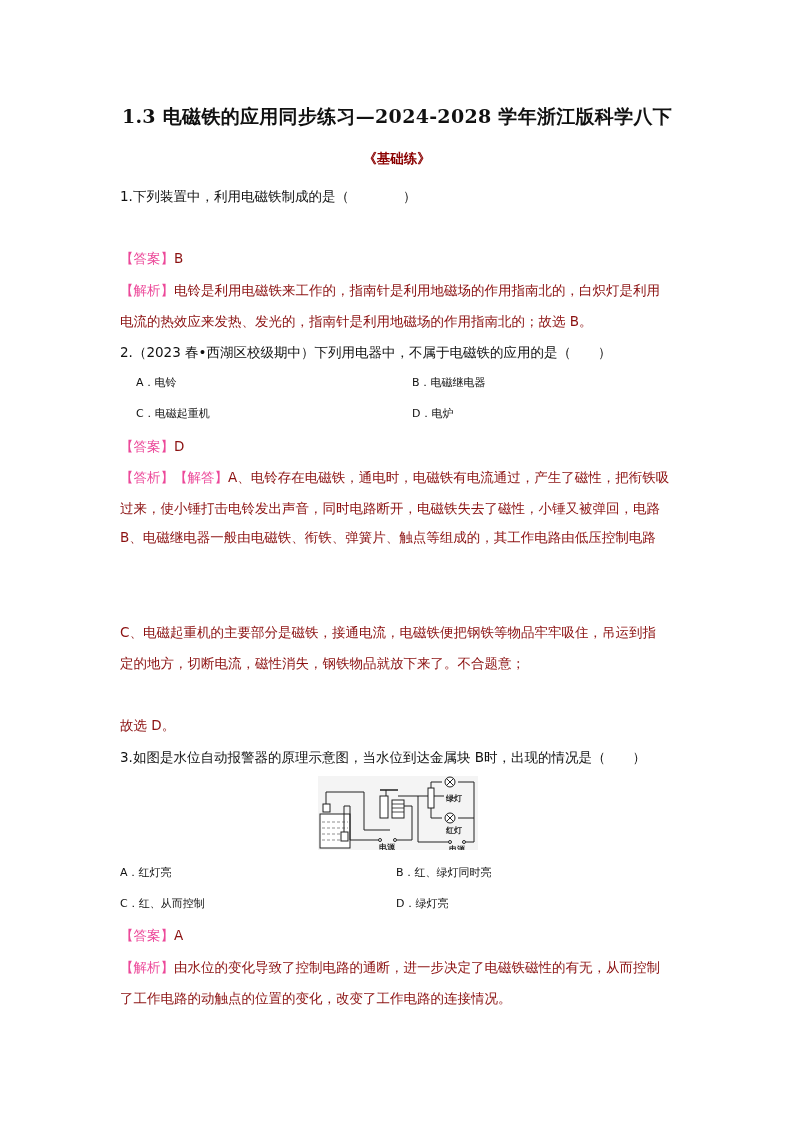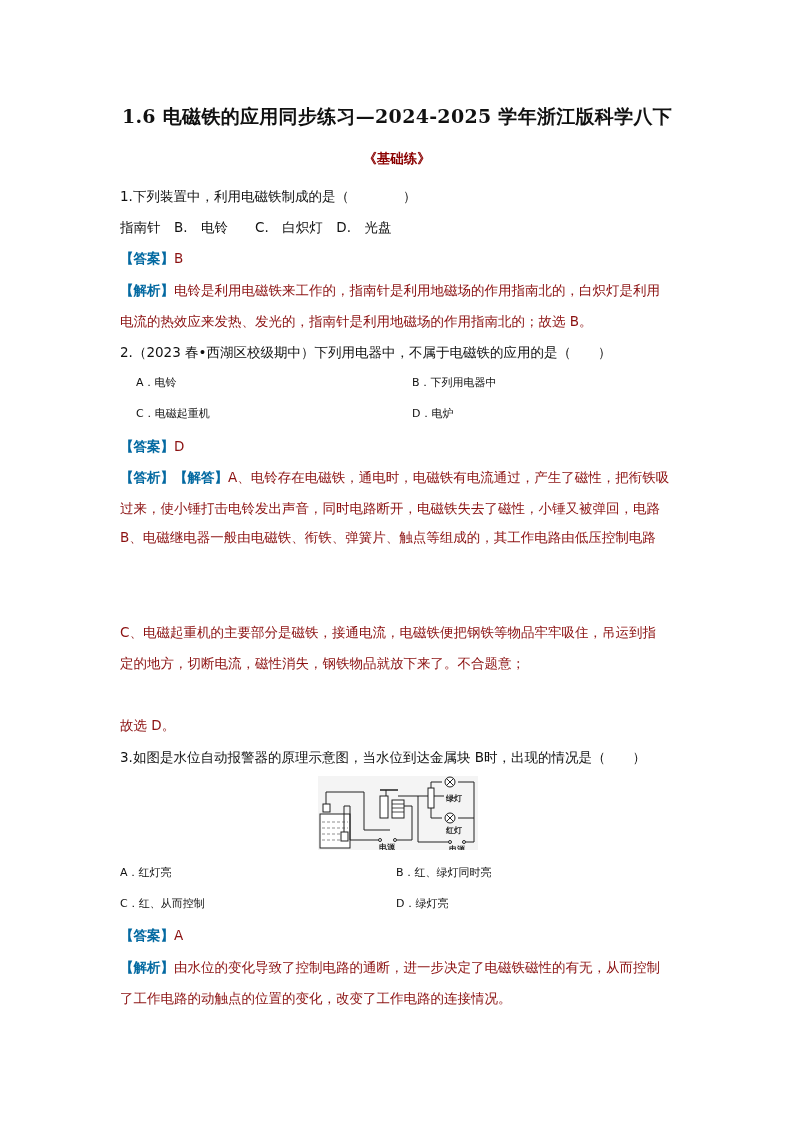--- a/index.html
+++ b/index.html
@@ -5,44 +5,43 @@
     html, body { margin: 0; padding: 0; background: #ffffff; }
     body { width: 794px; height: 1123px; position: relative; overflow: hidden;
       font-family: "DejaVu Sans", sans-serif; color: #111; }
     .page { position: absolute; left: 0; top: 0; width: 794px; height: 1123px; }
     .title { position: absolute; top: 104px; left: 0; width: 794px; text-align: center;
       font-size: 19px; font-weight: bold; letter-spacing: 0.3px; font-family: "DejaVu Serif", serif; }
     .subtitle { position: absolute; top: 150px; left: 0; width: 794px; text-align: center;
       font-size: 13.5px; color: #8b0000; font-weight: bold; }
     .line { position: absolute; left: 120px; font-size: 13.5px; white-space: nowrap; line-height: 18px; }
     .red { color: #8b1010; }
-    .tag { color: #0369a1; font-weight: bold; }
+    .tag { color: #ec4899; font-weight: normal; }
     .opt { position: absolute; font-size: 11px; white-space: nowrap; line-height: 18px; }
     .figure { position: absolute; left: 318px; top: 776px; width: 160px; height: 74px; }
   </style>
 </head>
 <body>
 
 <div class="page">
-  <div class="title">1.6 电磁铁的应用同步练习—2024-2025 学年浙江版科学八下</div>
+  <div class="title">1.3 电磁铁的应用同步练习—2024-2028 学年浙江版科学八下</div>
   <div class="subtitle">《基础练》</div>
 
   <div class="line" style="top:187px">1.下列装置中，利用电磁铁制成的是（　　　　）</div>
-  <div class="line" style="top:218px">指南针　B.　电铃　　C.　白炽灯　D.　光盘</div>
   <div class="line" style="top:249px">
     <span class="tag">【答案】</span><span class="red">B</span>
   </div>
   <div class="line" style="top:281px">
     <span class="tag">【解析】</span><span class="red">电铃是利用电磁铁来工作的，指南针是利用地磁场的作用指南北的，白炽灯是利用</span>
   </div>
   <div class="line red" style="top:312px">电流的热效应来发热、发光的，指南针是利用地磁场的作用指南北的；故选 B。</div>
 
   <div class="line" style="top:343px">2.（2023 春•西湖区校级期中）下列用电器中，不属于电磁铁的应用的是（　　）</div>
   <div class="opt" style="top:374px;left:136px">A．电铃</div>
-  <div class="opt" style="top:374px;left:412px">B．下列用电器中</div>
+  <div class="opt" style="top:374px;left:412px">B．电磁继电器</div>
   <div class="opt" style="top:405px;left:136px">C．电磁起重机</div>
   <div class="opt" style="top:405px;left:412px">D．电炉</div>
   <div class="line" style="top:437px">
     <span class="tag">【答案】</span><span class="red">D</span>
   </div>
   <div class="line" style="top:468px">
     <span class="tag">【答析】【解答】</span><span class="red">A、电铃存在电磁铁，通电时，电磁铁有电流通过，产生了磁性，把衔铁吸</span>
   </div>
   <div class="line red" style="top:499px">过来，使小锤打击电铃发出声音，同时电路断开，电磁铁失去了磁性，小锤又被弹回，电路</div>
   <div class="line red" style="top:528px">B、电磁继电器一般由电磁铁、衔铁、弹簧片、触点等组成的，其工作电路由低压控制电路</div>

